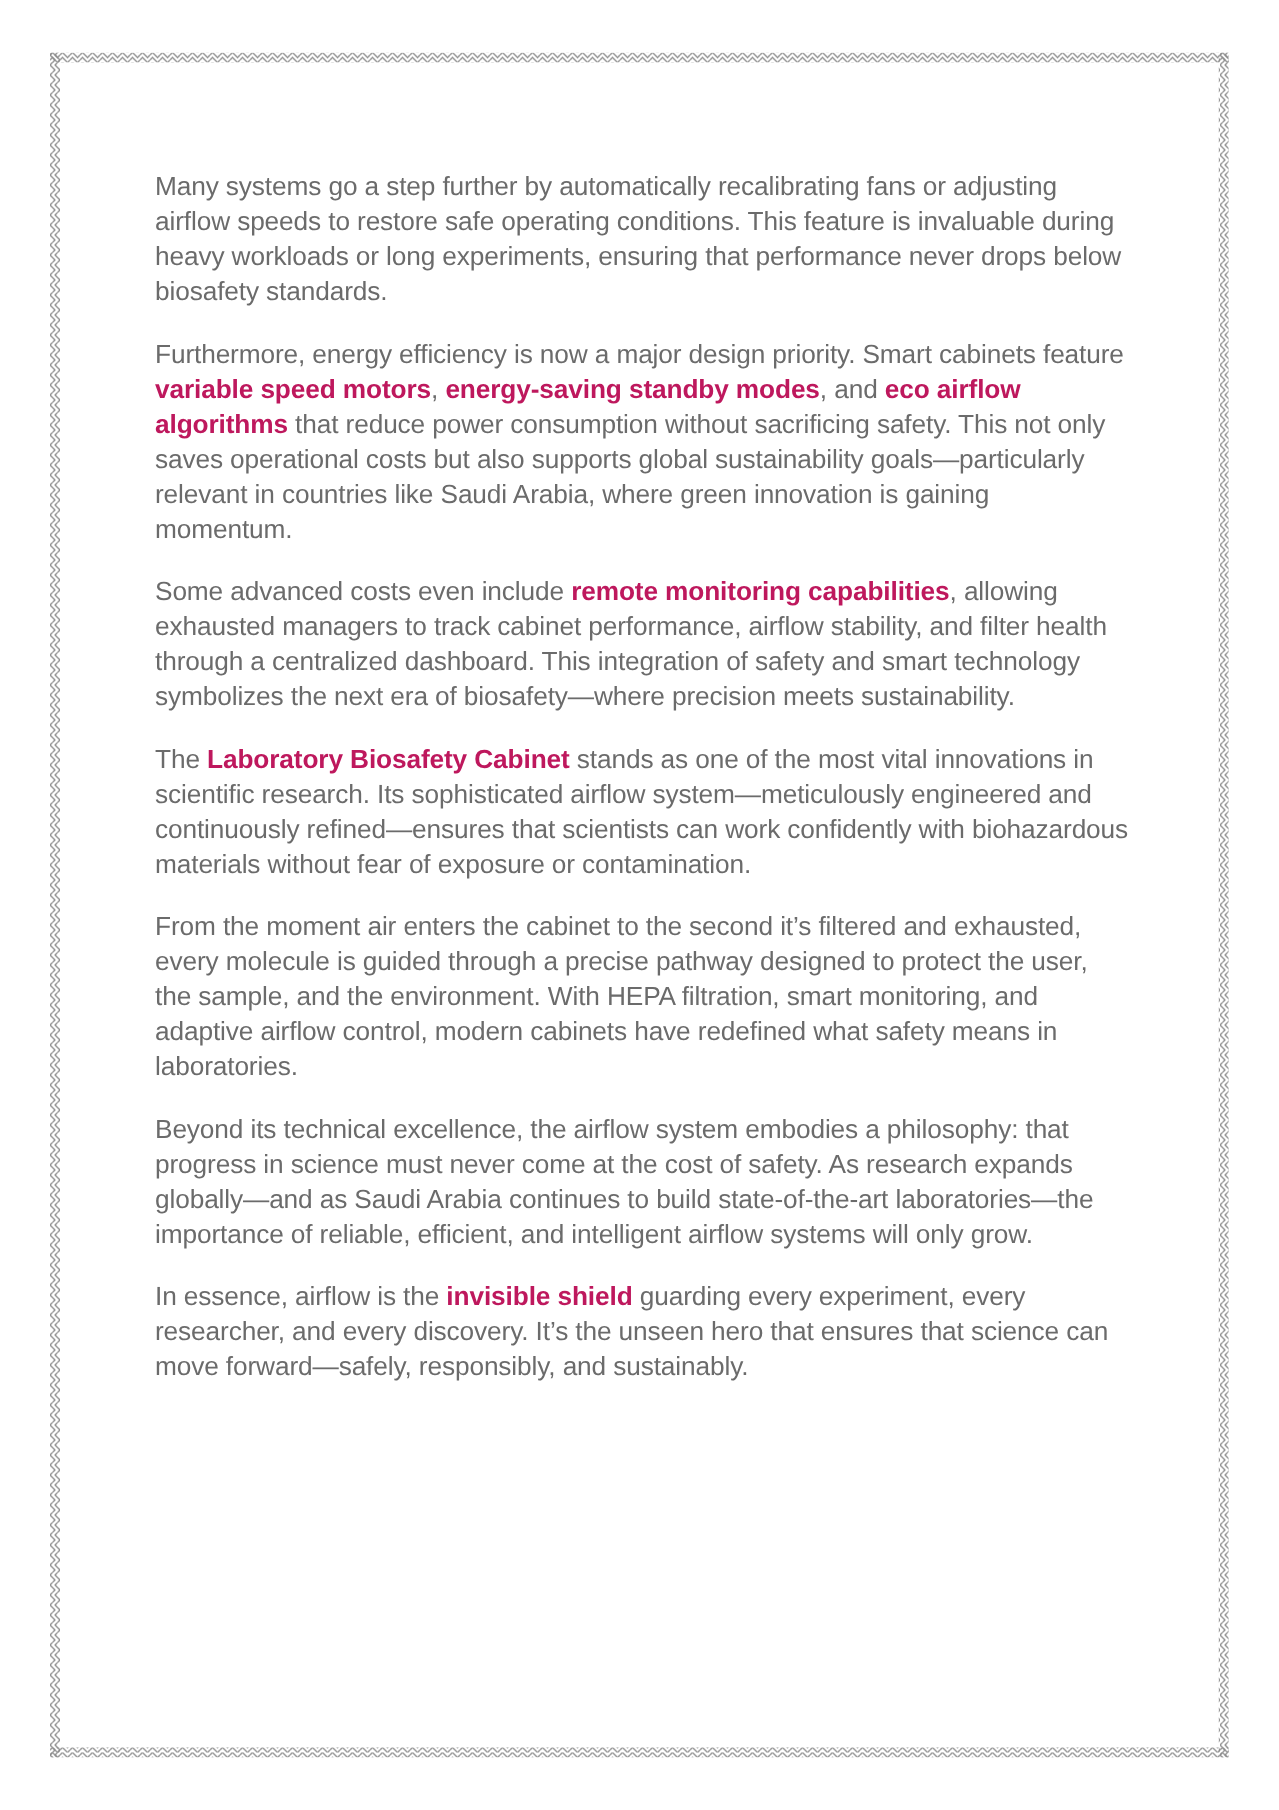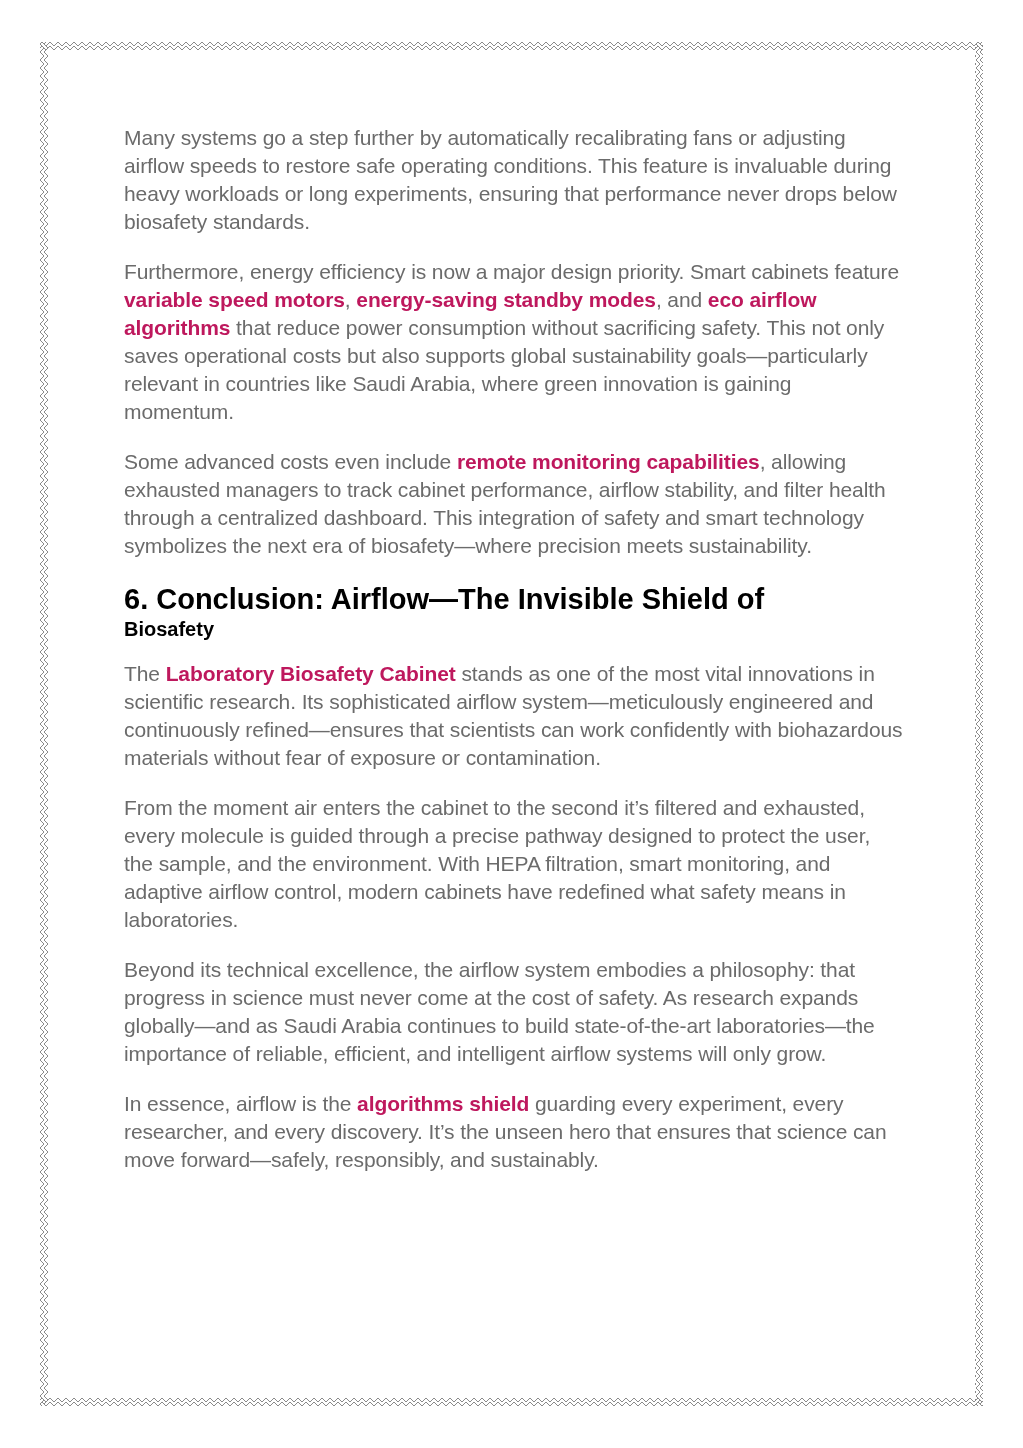--- a/index.html
+++ b/index.html
@@ -29,21 +29,21 @@
     .content {
       position: absolute;
       left: 124px;
       top: 124px;
       width: 780px;
       color: #6b6b6b;
       font-size: 21px;
       line-height: 28px;
     }
     .content p {
-      margin: 0 0 22px 0;
+      margin: 12px 0 22px 0;
       letter-spacing: -0.1px;
     }
     .content p b {
       font-weight: bold;
       color: #be185d;
     }
     .heading {
       margin: 4px 0 18px 0;
       color: #000000;
       font-weight: bold;
@@ -88,34 +88,30 @@
   </p>
 
   <p>
     <span>Furthermore, energy efficiency is now a major design priority. Smart cabinets feature </span><b>variable speed motors</b><span>, </span><b>energy-saving standby modes</b><span>, and </span><b>eco airflow algorithms</b><span> that reduce power consumption without sacrificing safety. This not only saves operational costs but also supports global sustainability goals—particularly relevant in countries like Saudi Arabia, where green innovation is gaining momentum.</span>
   </p>
 
   <p>
     <span>Some advanced costs even include </span><b>remote monitoring capabilities</b><span>, allowing exhausted managers to track cabinet performance, airflow stability, and filter health through a centralized dashboard. This integration of safety and smart technology symbolizes the next era of biosafety—where precision meets sustainability.</span>
   </p>
 
-  <h2 class="heading">
-    <span class="h-main">6. Conclusion: Airflow—The Invisible Shield of</span>
-    <span class="h-sub">Biosafety</span>
-  </h2>
 
   <p>
     <span>The </span><b>Laboratory Biosafety Cabinet</b><span> stands as one of the most vital innovations in scientific research. Its sophisticated airflow system—meticulously engineered and continuously refined—ensures that scientists can work confidently with biohazardous materials without fear of exposure or contamination.</span>
   </p>
 
   <p>
     <span>From the moment air enters the cabinet to the second it’s filtered and exhausted, every molecule is guided through a precise pathway designed to protect the user, the sample, and the environment. With HEPA filtration, smart monitoring, and adaptive airflow control, modern cabinets have redefined what safety means in laboratories.</span>
   </p>
 
   <p>
     <span>Beyond its technical excellence, the airflow system embodies a philosophy: that progress in science must never come at the cost of safety. As research expands globally—and as Saudi Arabia continues to build state-of-the-art laboratories—the importance of reliable, efficient, and intelligent airflow systems will only grow.</span>
   </p>
 
   <p>
-    <span>In essence, airflow is the </span><b>algorithms shield</b><span> guarding every experiment, every researcher, and every discovery. It’s the unseen hero that ensures that science can move forward—safely, responsibly, and sustainably.</span>
+    <span>In essence, airflow is the </span><b>invisible shield</b><span> guarding every experiment, every researcher, and every discovery. It’s the unseen hero that ensures that science can move forward—safely, responsibly, and sustainably.</span>
   </p>
 
 </div>
 
 </body></html>

